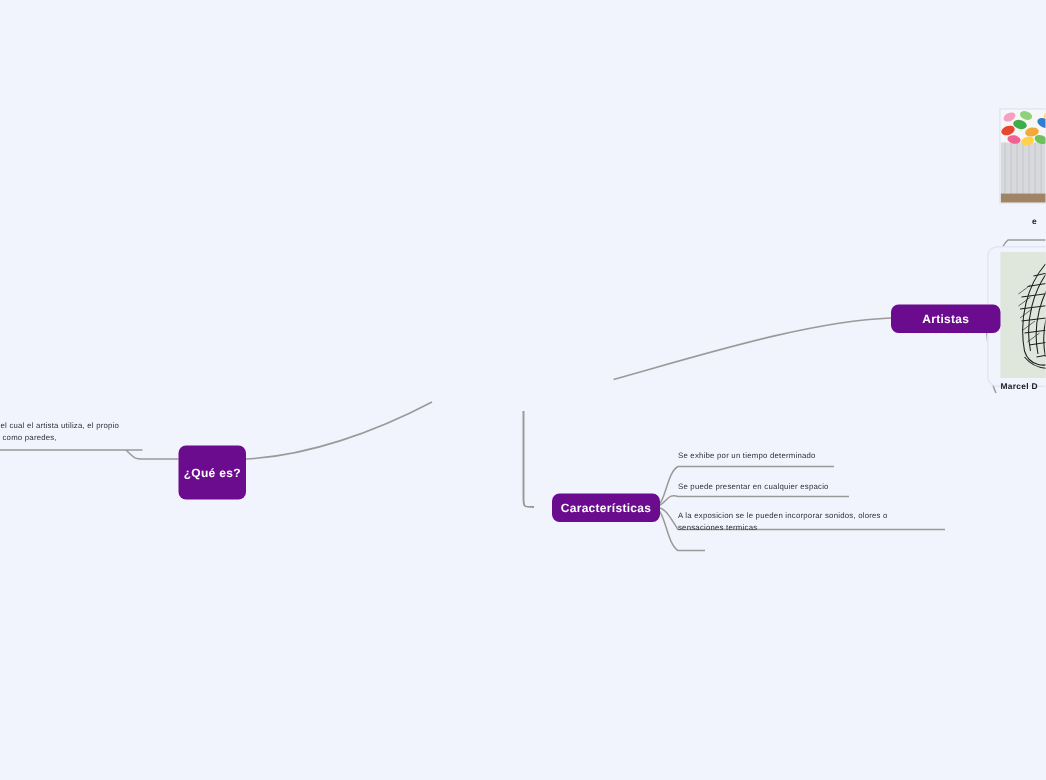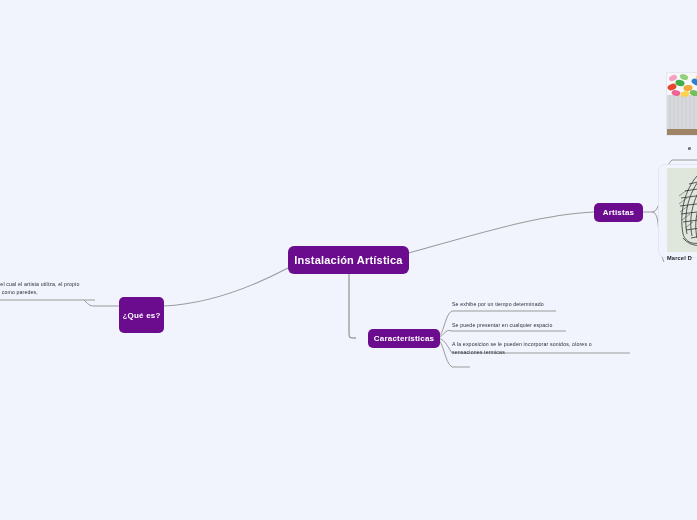--- a/index.html
+++ b/index.html
@@ -45,21 +45,21 @@
     left: 288px;
     top: 246px;
     width: 121px;
     height: 28px;
     font-size: 11px;
     border-radius: 6px;
   }
   .node-artistas {
     left: 594px;
     top: 203px;
-    width: 49px;
+    width: 73px;
     height: 19px;
     font-size: 8px;
   }
   .node-carac {
     left: 368px;
     top: 329px;
     width: 72px;
     height: 19px;
     font-size: 8px;
   }
@@ -225,23 +225,20 @@
         <ellipse cx="53" cy="21" rx="4.4" ry="2.8" fill="#b969d1" transform="rotate(-12 53 21)"></ellipse>
         <ellipse cx="6" cy="5" rx="4.2" ry="2.7" fill="#f5a1c4" transform="rotate(-25 6 5)"></ellipse>
         <ellipse cx="17" cy="4" rx="4.2" ry="2.7" fill="#8fd27a" transform="rotate(20 17 4)"></ellipse>
         <ellipse cx="33" cy="4" rx="4.2" ry="2.7" fill="#ffca66" transform="rotate(-16 33 4)"></ellipse>
         <ellipse cx="48" cy="4" rx="4.2" ry="2.7" fill="#7fb3e8" transform="rotate(22 48 4)"></ellipse>
       </g>
     </svg>
   </div>
   <div class="caption-1">e</div>
 
-  <div class="node node-root">
-    <span class="node-label">Instalación Artística</span>
-  </div>
 
   <div class="node node-artistas">
     <span class="node-label">Artistas</span>
   </div>
 
   <div class="node node-carac">
     <span class="node-label">Características</span>
   </div>
 
   <div class="node node-quees">

